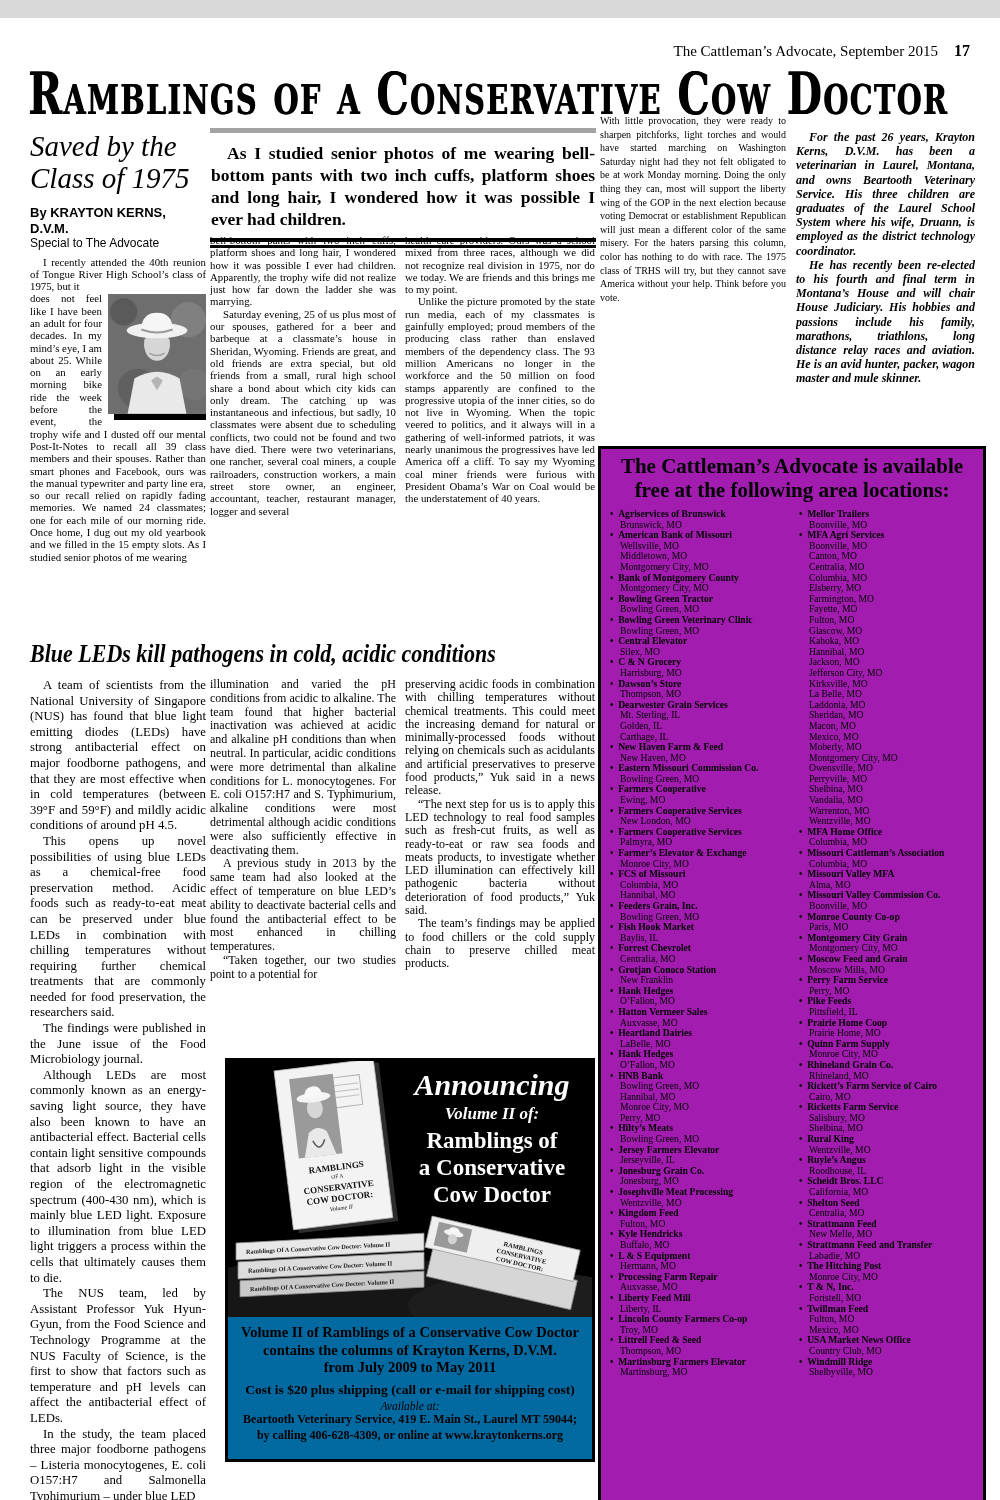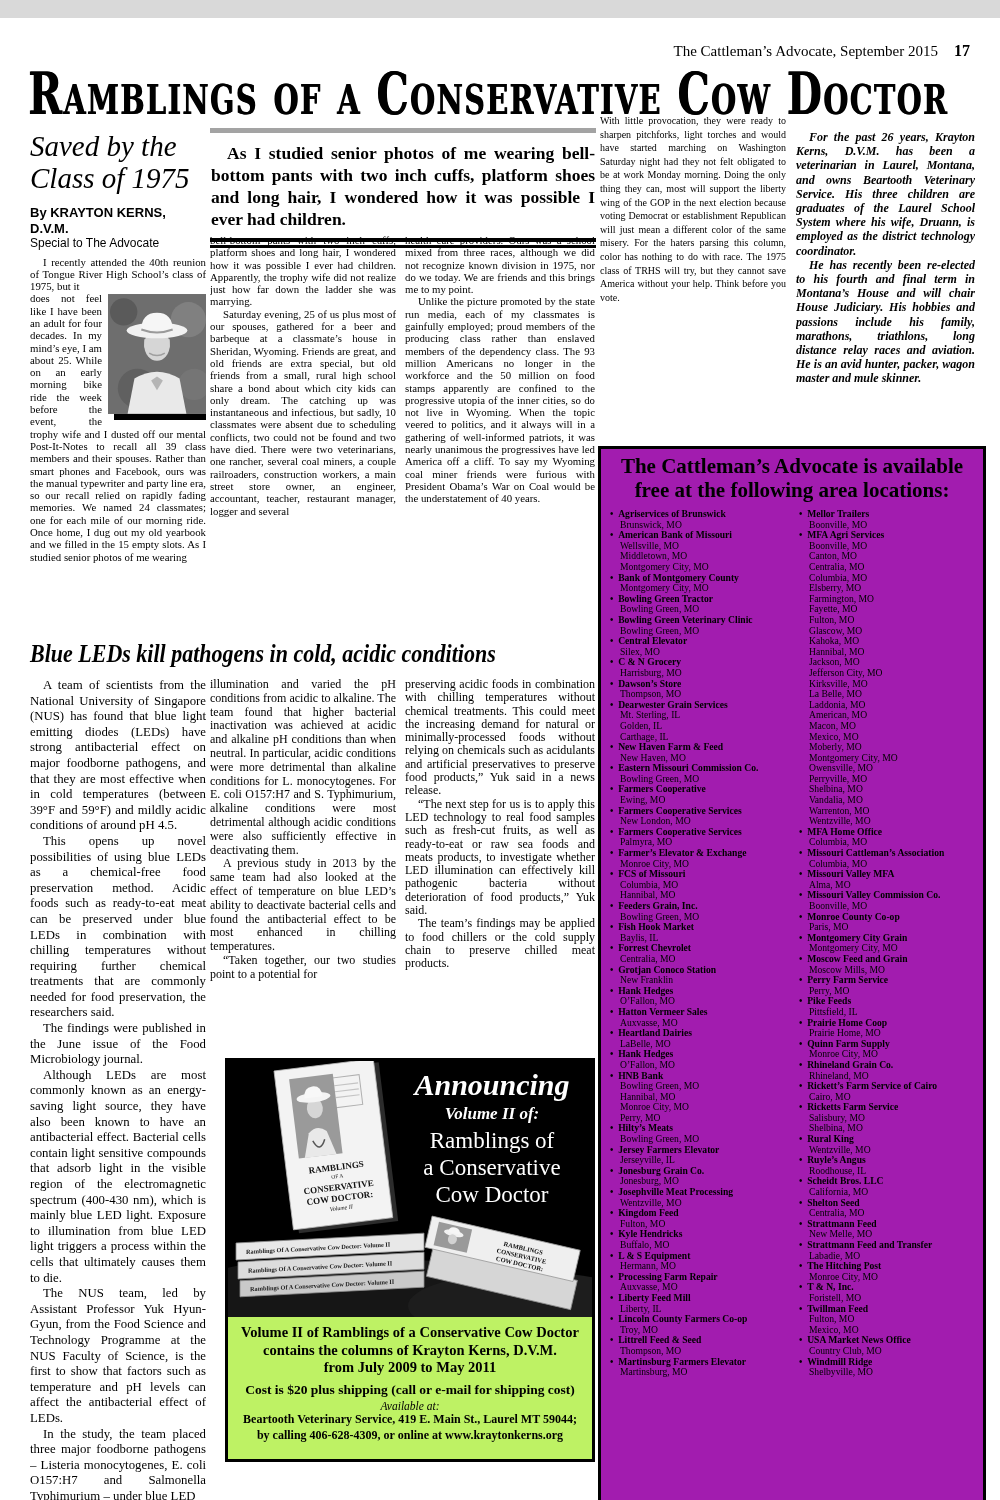--- a/index.html
+++ b/index.html
@@ -54,22 +54,22 @@
   .loc-name{font-weight:bold;padding-left:14px;text-indent:-10px;}
   .loc-city{padding-left:14px;}
 
   #ad-box{position:absolute;left:225px;top:1040px;width:370px;height:404px;border:3px solid #000;
           box-sizing:border-box;background:#000;display:flex;flex-direction:column;}
   .ad-photo{position:relative;height:256px;flex:none;overflow:hidden;}
   .ad-photo svg{position:absolute;left:0;top:0;width:100%;height:100%;}
   .ad-right-text{position:absolute;top:8px;right:4px;width:192px;text-align:center;color:#fff;}
   .ad-announcing{font-style:italic;font-weight:bold;font-size:30px;line-height:1.05;}
   .ad-vol{font-style:italic;font-weight:bold;font-size:17px;margin-top:3px;}
-  .ad-title{font-weight:normal;font-size:23px;line-height:1.18;margin-top:3px;}
-  .ad-footer{background:#bef264;flex:1;padding:7px 4px 4px;text-align:center;color:#000;}
+  .ad-title{font-weight:bold;font-size:23px;line-height:1.18;margin-top:3px;}
+  .ad-footer{background:#0369a1;flex:1;padding:7px 4px 4px;text-align:center;color:#000;}
   .adf-1{font-weight:bold;font-size:14.5px;line-height:1.22;}
   .adf-cost{font-weight:bold;font-size:13.5px;margin-top:5px;}
   .adf-avail{font-style:italic;font-size:11.5px;margin-top:2px;}
   .adf-addr{font-weight:bold;font-size:12px;line-height:1.3;}
 </style>
 </head>
 <body>
 
 <div class="page">
 
@@ -110,21 +110,21 @@
     <div class="pq-text">As I studied senior photos of me wearing bell-bottom pants with two inch cuffs, platform shoes and long hair, I wondered how it was possible I ever had children.</div>
     <div class="pq-rule1"></div>
     <div class="pq-rule2"></div>
   </div>
 
   <div class="col a1 cont" id="a1-col2">
       <p>bell-bottom pants with two inch cuffs, platform shoes and long hair, I wondered how it was possible I ever had children. Apparently, the trophy wife did not realize just how far down the ladder she was marrying.</p>
       <p>Saturday evening, 25 of us plus most of our spouses, gathered for a beer and barbeque at a classmate’s house in Sheridan, Wyoming. Friends are great, and old friends are extra special, but old friends from a small, rural high school share a bond about which city kids can only dream. The catching up was instantaneous and infectious, but sadly, 10 classmates were absent due to scheduling conflicts, two could not be found and two have died. There were two veterinarians, one rancher, several coal miners, a couple railroaders, construction workers, a main street store owner, an engineer, accountant, teacher, restaurant manager, logger and several</p>
     </div>
   <div class="col a1 cont" id="a1-col3">
-      <p>health care providers. Ours was a school mixed from three races, although we did not recognize known division in 1975, nor do we today. We are friends and this brings me to my point.</p>
+      <p>health care providers. Ours was a school mixed from three races, although we did not recognize real division in 1975, nor do we today. We are friends and this brings me to my point.</p>
       <p>Unlike the picture promoted by the state run media, each of my classmates is gainfully employed; proud members of the producing class rather than enslaved members of the dependency class. The 93 million Americans no longer in the workforce and the 50 million on food stamps apparently are confined to the progressive utopia of the inner cities, so do not live in Wyoming. When the topic veered to politics, and it always will in a gathering of well-informed patriots, it was nearly unanimous the progressives have led America off a cliff. To say my Wyoming coal miner friends were furious with President Obama’s War on Coal would be the understatement of 40 years.</p>
     </div>
   <div class="col cont" id="a1-col4">
       <p>With little provocation, they were ready to sharpen pitchforks, light torches and would have started marching on Washington Saturday night had they not felt obligated to be at work Monday morning. Doing the only thing they can, most will support the liberty wing of the GOP in the next election because voting Democrat or establishment Republican will just mean a different color of the same misery. For the haters parsing this column, color has nothing to do with race. The 1975 class of TRHS will try, but they cannot save America without your help. Think before you vote.</p>
     </div>
   <div class="col" id="a1-bio">
       <p>For the past 26 years, Krayton Kerns, D.V.M. has been a veterinarian in Laurel, Montana, and owns Beartooth Veterinary Service. His three children are graduates of the Laurel School System where his wife, Druann, is employed as the district technology coordinator.</p>
       <p>He has recently been re-elected to his fourth and final term in Montana’s House and will chair House Judiciary. His hobbies and passions include his family, marathons, triathlons, long distance relay races and aviation. He is an avid hunter, packer, wagon master and mule skinner.</p>
     </div>
 
@@ -328,21 +328,21 @@
             <div class="loc-city">Fayette, MO</div>
             <div class="loc-city">Fulton, MO</div>
             <div class="loc-city">Glascow, MO</div>
             <div class="loc-city">Kahoka, MO</div>
             <div class="loc-city">Hannibal, MO</div>
             <div class="loc-city">Jackson, MO</div>
             <div class="loc-city">Jefferson City, MO</div>
             <div class="loc-city">Kirksville, MO</div>
             <div class="loc-city">La Belle, MO</div>
             <div class="loc-city">Laddonia, MO</div>
-            <div class="loc-city">American, MO</div>
+            <div class="loc-city">Sheridan, MO</div>
             <div class="loc-city">Macon, MO</div>
             <div class="loc-city">Mexico, MO</div>
             <div class="loc-city">Moberly, MO</div>
             <div class="loc-city">Montgomery City, MO</div>
             <div class="loc-city">Owensville, MO</div>
             <div class="loc-city">Perryville, MO</div>
             <div class="loc-city">Shelbina, MO</div>
             <div class="loc-city">Vandalia, MO</div>
             <div class="loc-city">Warrenton, MO</div>
             <div class="loc-city">Wentzville, MO</div>

